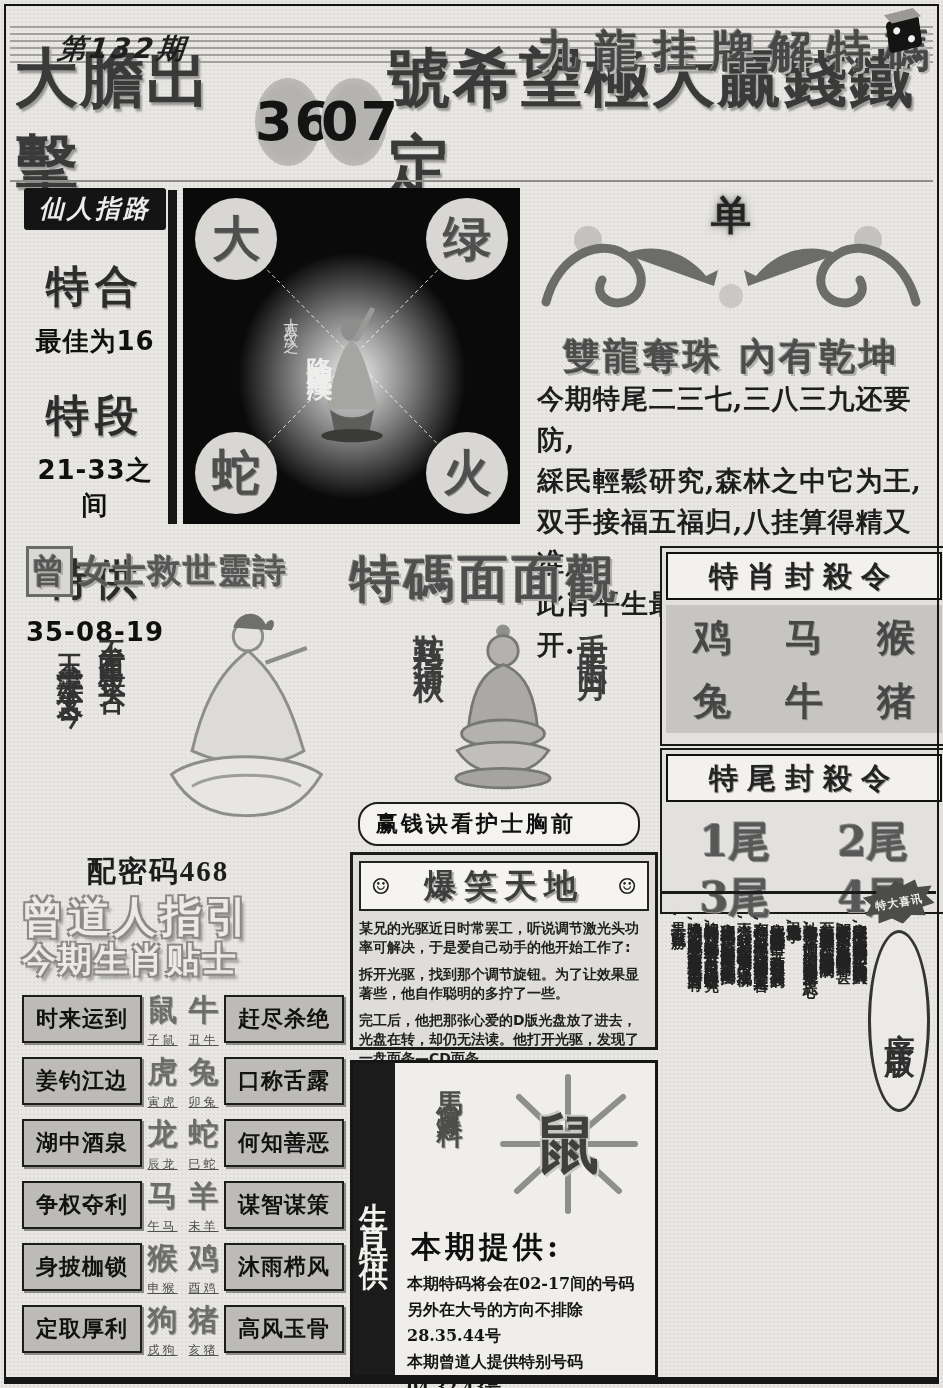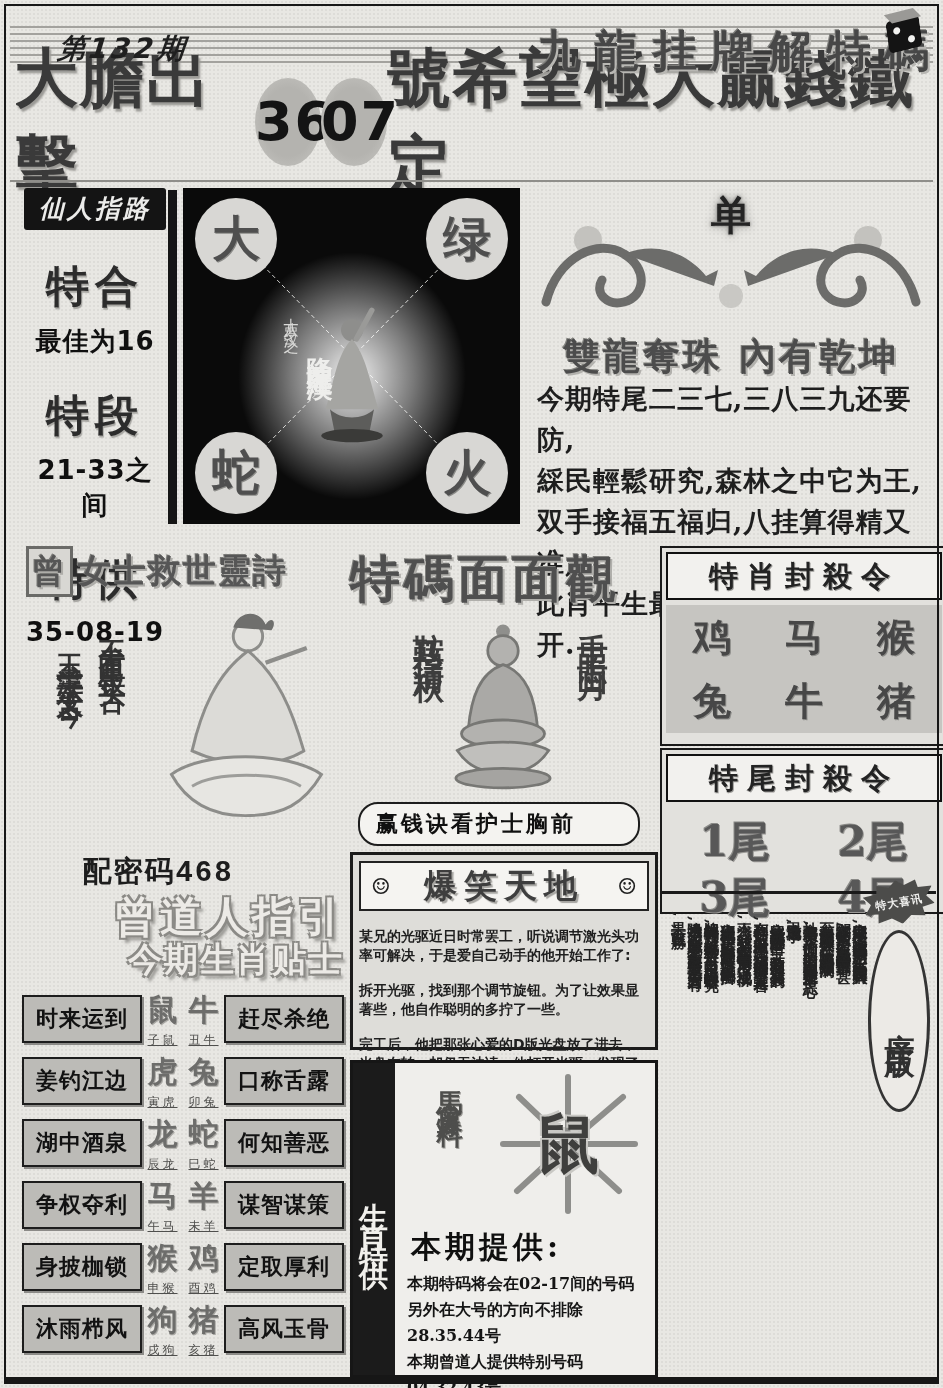--- a/index.html
+++ b/index.html
@@ -71,21 +71,21 @@
   
   .lady{position:absolute;left:22px;top:546px;width:322px;height:348px;}
   .lady-hd{font-size:33px;font-weight:bold;letter-spacing:2px;color:#565656;font-family:"DejaVu Serif",serif;
     text-shadow:2px 2px 0 #aeada9,-1px -1px 0 #7a7a77;padding-left:4px;white-space:nowrap;}
   .lady-badge{display:inline-block;border:3px solid #6a6a67;padding:0 3px;margin-right:5px;background:#d8d7d3;}
   .lady-art{position:absolute;left:118px;top:52px;}
   .lady-poem{position:absolute;writing-mode:vertical-rl;font-size:27px;font-weight:bold;
     font-family:"DejaVu Serif",serif;color:#333;letter-spacing:8px;}
   .lp-r{left:72px;top:72px;} .lp-l{left:30px;top:86px;}
   .lady-code{position:absolute;left:0;right:50px;bottom:2px;text-align:center;font-size:29px;font-weight:bold;
-    color:#1d1d1d;letter-spacing:2px;font-family:Liberation Mono, monospace;}
+    color:#1d1d1d;letter-spacing:2px;font-family:Liberation Serif, serif;}
 
   
   .tema{position:absolute;left:350px;top:546px;width:306px;height:300px;}
   .tema-hd{text-align:left;font-size:50px;font-weight:bold;letter-spacing:4px;color:#4f4f4f;
     font-family:"DejaVu Serif",serif;text-shadow:2px 2px 0 #b0afab,-1px -1px 0 #7f7f7c;}
   .tema-v{position:absolute;writing-mode:vertical-rl;font-size:31px;font-weight:bold;color:#3d3d3d;
     letter-spacing:10px;font-family:"DejaVu Serif",serif;}
   .tv-l{left:58px;top:62px;} .tv-r{right:42px;top:62px;}
   .tema-art{position:absolute;left:50%;top:66px;transform:translateX(-50%);}
   .tip{position:absolute;left:8px;right:16px;bottom:0;height:40px;border:2px solid #1d1d1d;border-radius:20px;
@@ -110,25 +110,25 @@
     clip-path:polygon(50% 0,61% 14%,78% 6%,80% 24%,100% 26%,90% 46%,100% 66%,82% 70%,84% 90%,64% 84%,50% 100%,36% 84%,16% 90%,18% 70%,0 66%,10% 46%,0 26%,20% 24%,22% 6%,39% 14%);}
 
   
   .joke{position:absolute;left:350px;top:852px;width:308px;height:198px;border:3px solid #1b1b1b;
     background:#deddd9;padding:6px;box-sizing:border-box;}
   .joke-hd{border:2px solid #222;background:#f5f4f1;height:46px;display:flex;align-items:center;
     justify-content:space-between;padding:0 10px;font-size:33px;font-weight:bold;
     font-family:"DejaVu Serif",serif;letter-spacing:7px;color:#3e3e3e;text-shadow:2px 2px 1px #a6a5a1;}
   .smiley{font-size:22px;color:#1d1d1d;letter-spacing:0;text-shadow:none;}
   .joke-body{margin-top:6px;font-size:14px;line-height:19px;font-weight:bold;color:#1f1f1f;}
-  .joke-body p{margin:16px 0 2px 0;}
+  .joke-body p{margin:8px 0 2px 0;}
 
   
   .ztips{position:absolute;left:22px;top:893px;width:322px;height:484px;}
-  .zhd{text-align:right;font-weight:bold;font-family:"DejaVu Serif",serif;color:#eceae6;line-height:1.12;
+  .zhd{text-align:left;font-weight:bold;font-family:"DejaVu Serif",serif;color:#eceae6;line-height:1.12;
     text-shadow:2px 2px 0 #8b8a86,-2px -2px 0 #8b8a86,2px -2px 0 #8b8a86,-2px 2px 0 #8b8a86,4px 5px 3px #9a9995;}
   .zhd1{font-size:42px;letter-spacing:4px;} .zhd2{font-size:34px;letter-spacing:2px;}
   .zgrid{margin-top:10px;display:grid;grid-template-columns:120px 1fr 1fr 120px;grid-auto-rows:62px;
     align-items:center;justify-items:center;}
   .zbox{width:116px;height:44px;background:#bcbbb7;border:2px solid #1d1d1d;display:flex;align-items:center;
     justify-content:center;font-size:22px;font-weight:bold;font-family:"DejaVu Serif",serif;color:#121212;
     letter-spacing:1px;box-shadow:2px 2px 0 #8c8b88;}
   .zicon{display:flex;flex-direction:column;align-items:center;}
   .zglyph{font-size:30px;font-weight:bold;color:#6d6d6b;font-family:"DejaVu Serif",serif;text-shadow:1px 1px 0 #a9a8a4;}
   .zlabel{font-size:12px;color:#4f4f4d;letter-spacing:3px;margin-top:1px;text-decoration:underline;}
@@ -349,23 +349,23 @@
 
       <div class="zbox">身披枷锁</div>
       <div class="zicon">
           <span class="zglyph">猴</span>
           <span class="zlabel">申猴</span>
         </div>
       <div class="zicon">
           <span class="zglyph">鸡</span>
           <span class="zlabel">酉鸡</span>
         </div>
+      <div class="zbox">沐雨栉风</div>
+
       <div class="zbox">定取厚利</div>
-
-      <div class="zbox">沐雨栉风</div>
       <div class="zicon">
           <span class="zglyph">狗</span>
           <span class="zlabel">戌狗</span>
         </div>
       <div class="zicon">
           <span class="zglyph">猪</span>
           <span class="zlabel">亥猪</span>
         </div>
       <div class="zbox">高风玉骨</div>
     </div>

